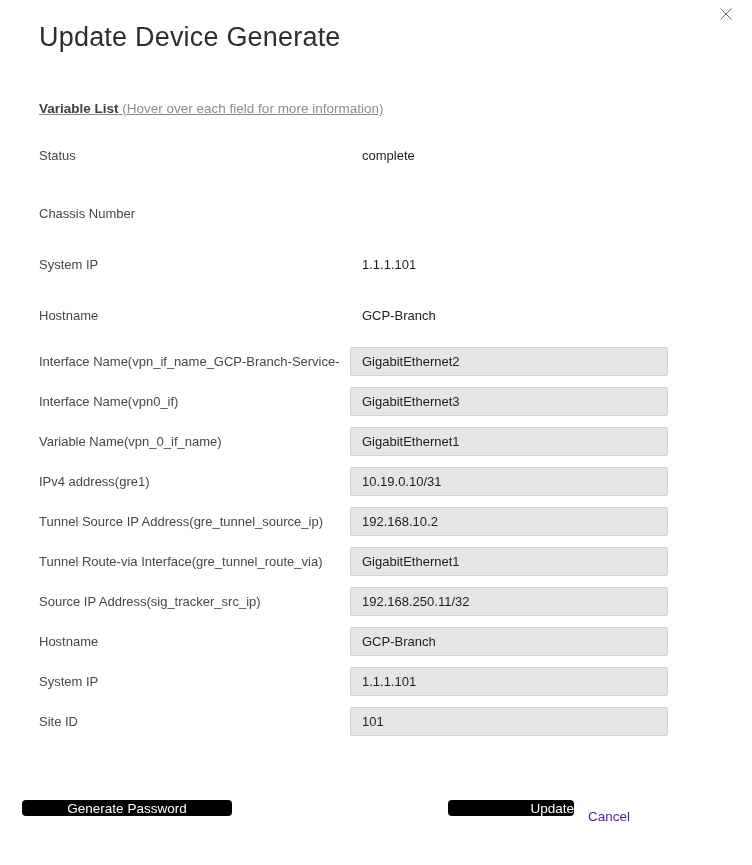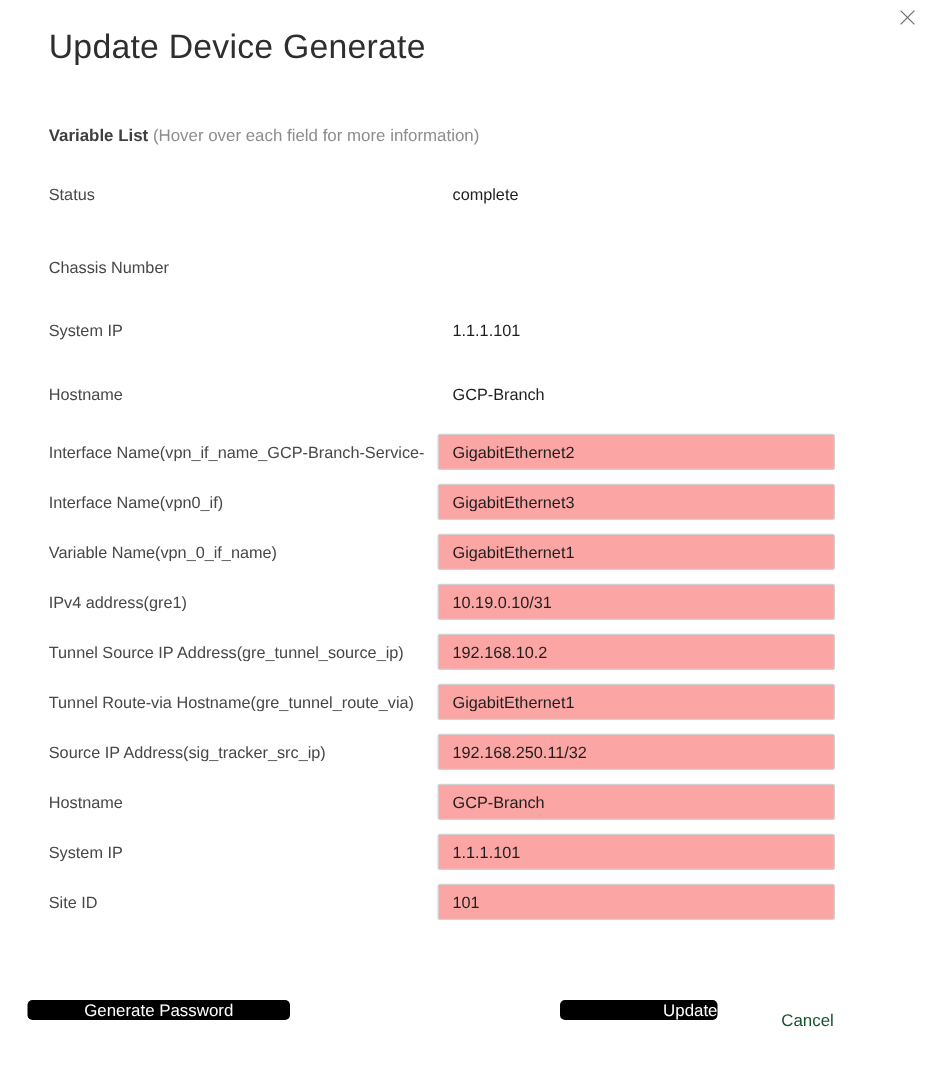--- a/index.html
+++ b/index.html
@@ -27,20 +27,21 @@
     padding: 22px 40px 0 39px;
     font-size: 27px;
     font-weight: 400;
     letter-spacing: 0.2px;
     color: #2e2e2e;
   }
   .section-header {
     margin: 48px 0 0 39px;
     font-size: 13.5px;
     color: #8c8c8c;
+    text-decoration: underline;
   }
   .section-header .section-title {
     font-weight: bold;
     color: #3f3f3f;
   }
   .ro-rows { margin: 22px 0 0 39px; }
   .ro-row {
     display: flex;
     align-items: flex-start;
     font-size: 13px;
@@ -74,21 +75,21 @@
     font-size: 13px;
     color: #474747;
     white-space: nowrap;
     overflow: hidden;
   }
   .field-input {
     width: 318px;
     height: 29px;
     border: 1px solid #d2d2d2;
     border-radius: 2px;
-    background: #fca5a5;
+    background: #e5e5e5;
     padding: 0 10px 0 11px;
     font-family: "Liberation Sans", sans-serif;
     font-size: 13px;
     color: #1e1e1e;
     outline: none;
   }
   .footer {
     position: absolute;
     left: 0; top: 800px;
     width: 752px; height: 33px;
@@ -101,24 +102,24 @@
     background: #000000;
     color: #ffffff;
     font-family: "Liberation Sans", sans-serif;
     font-size: 13.5px;
     cursor: pointer;
   }
   .btn-generate { left: 22px; width: 210px; }
   .btn-update  { left: 448px; width: 126px; text-align: right; }
   .link-cancel {
     position: absolute;
-    left: 625px; top: 0;
+    left: 588px; top: 0;
     line-height: 33px;
     font-size: 13.5px;
-    color: #14532d;
+    color: #4c1d95;
     cursor: pointer;
     background: none;
     border: none;
     font-family: "Liberation Sans", sans-serif;
   }
 </style>
 </head>
 <body>
 
 <div class="dialog">
@@ -171,21 +172,21 @@
     </div>
     <div class="field-row">
       <div class="field-label">IPv4 address(gre1)</div>
       <input class="field-input" type="text" value="10.19.0.10/31" style="">
     </div>
     <div class="field-row">
       <div class="field-label">Tunnel Source IP Address(gre_tunnel_source_ip)</div>
       <input class="field-input" type="text" value="192.168.10.2" style="">
     </div>
     <div class="field-row">
-      <div class="field-label">Tunnel Route-via Hostname(gre_tunnel_route_via)</div>
+      <div class="field-label">Tunnel Route-via Interface(gre_tunnel_route_via)</div>
       <input class="field-input" type="text" value="GigabitEthernet1" style="">
     </div>
     <div class="field-row">
       <div class="field-label">Source IP Address(sig_tracker_src_ip)</div>
       <input class="field-input" type="text" value="192.168.250.11/32" style="">
     </div>
     <div class="field-row">
       <div class="field-label">Hostname</div>
       <input class="field-input" type="text" value="GCP-Branch" style="">
     </div>

